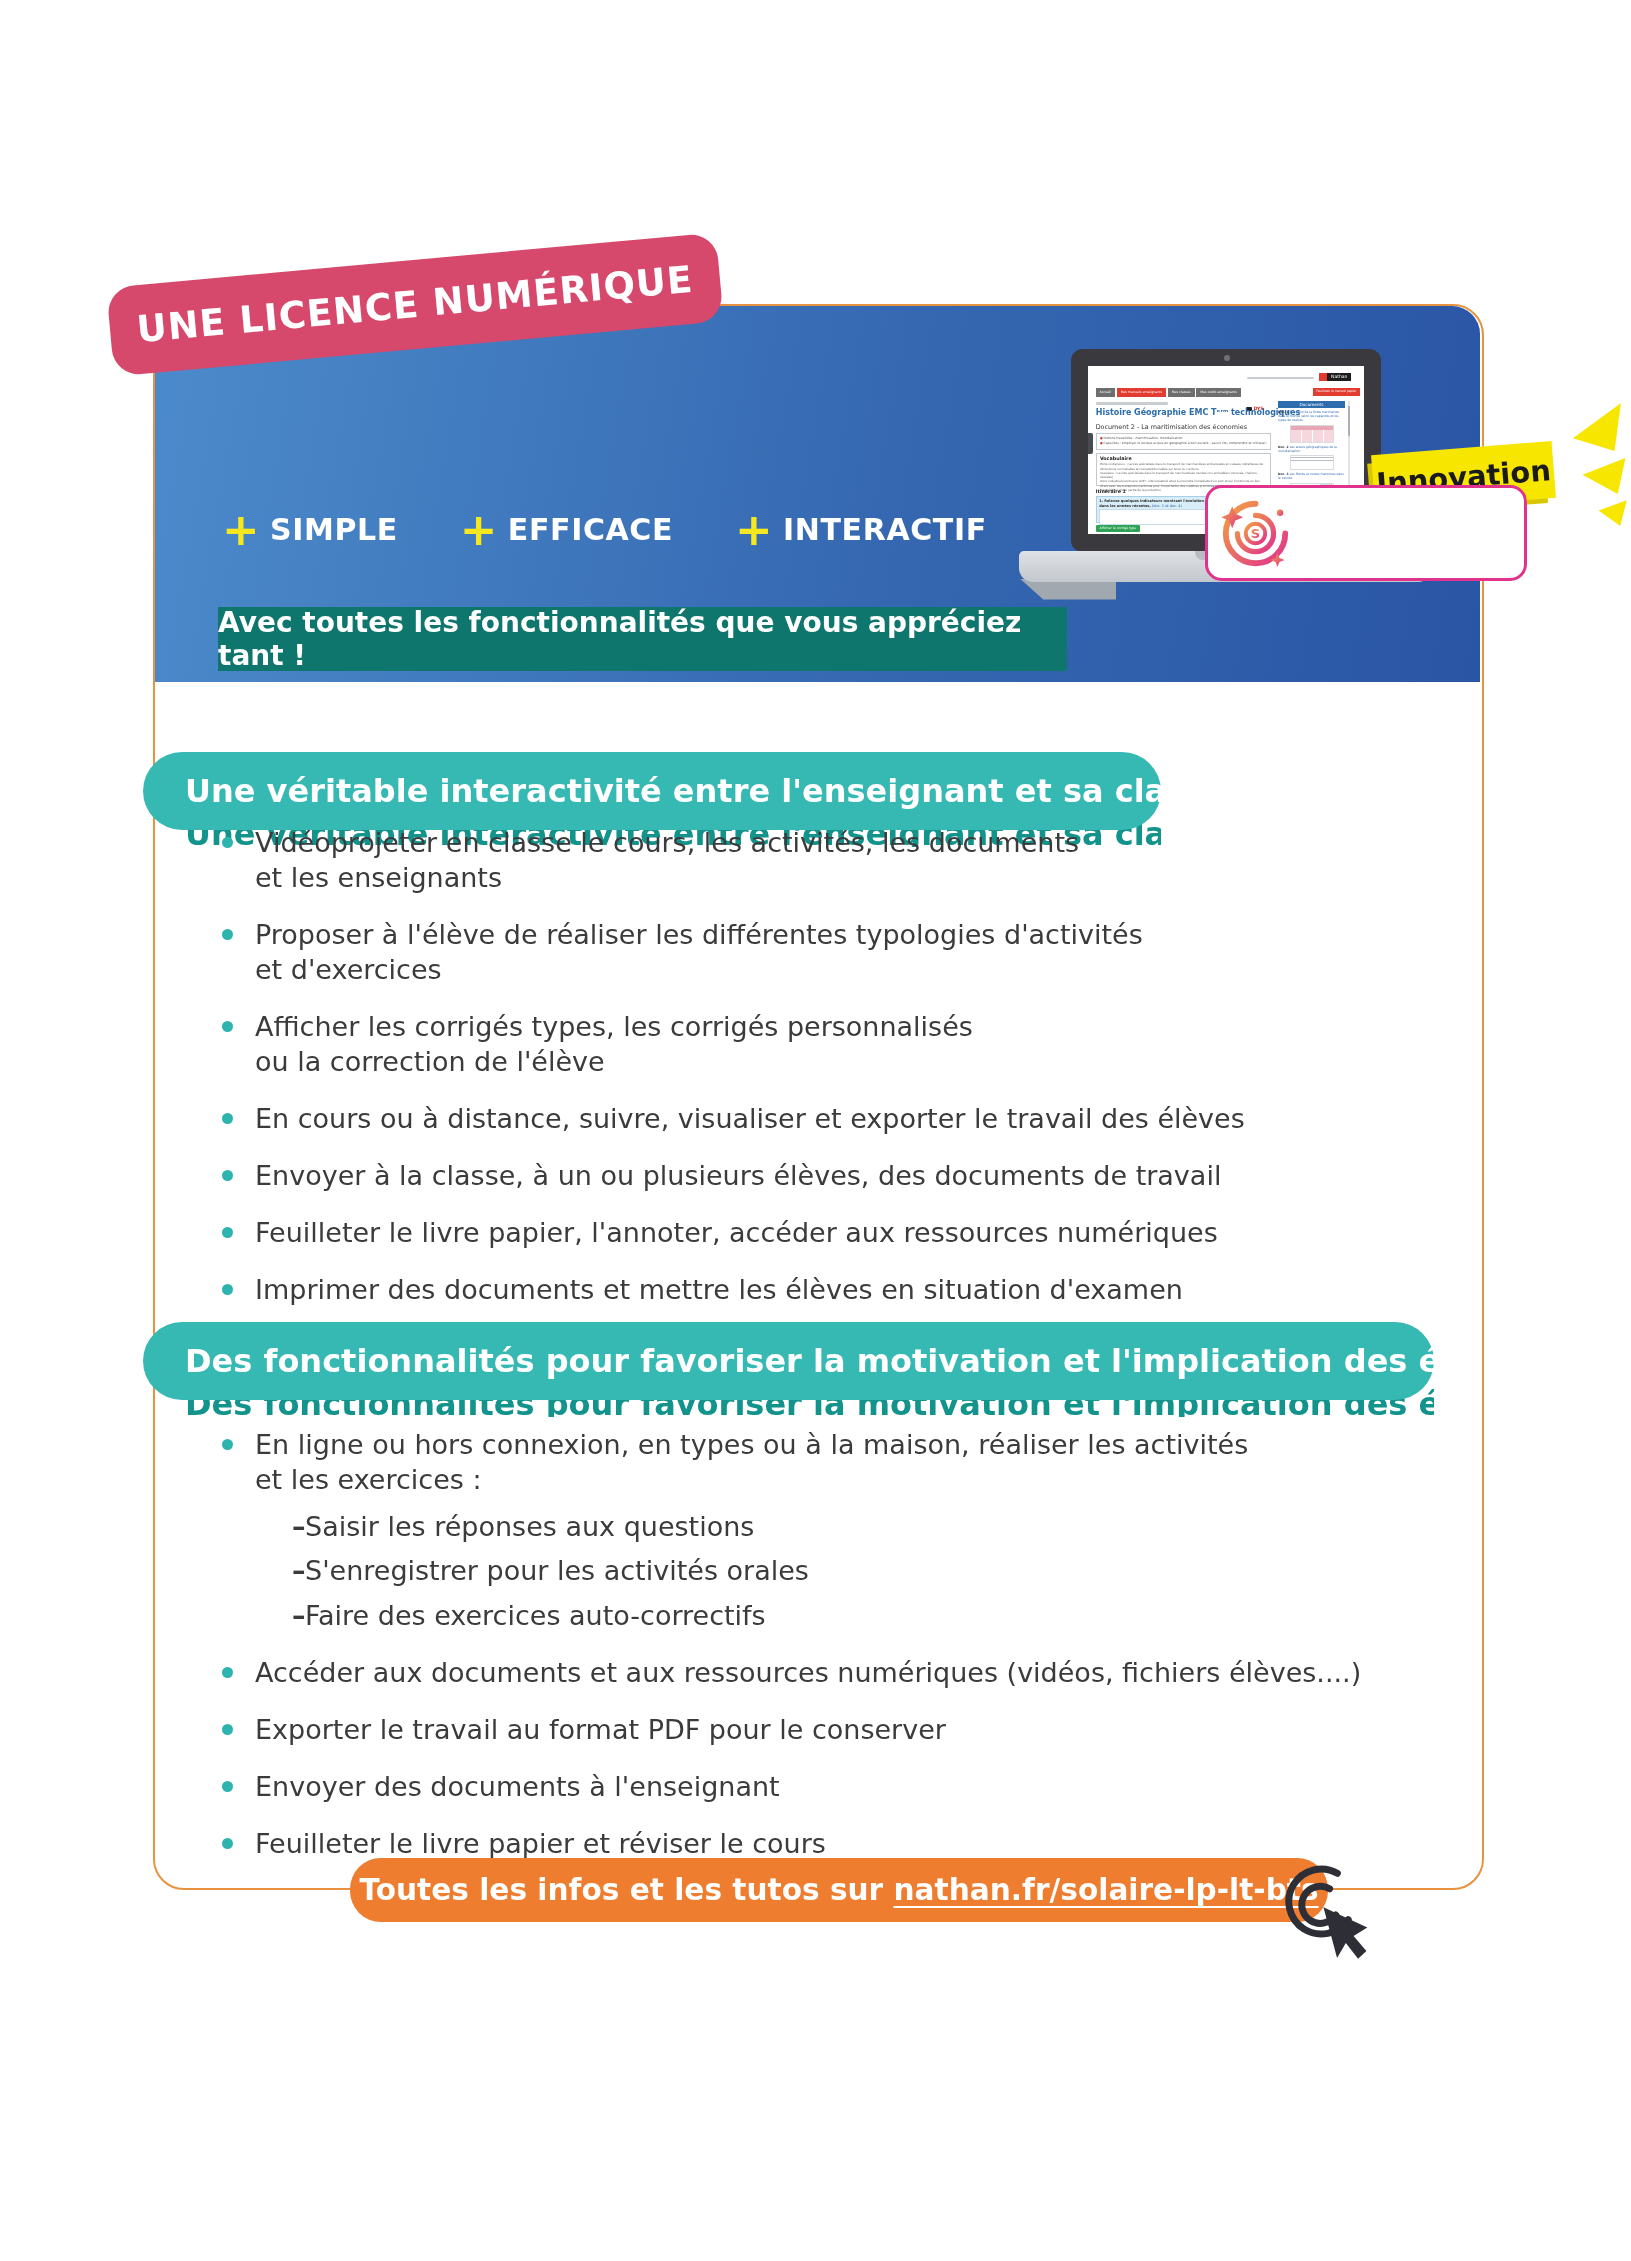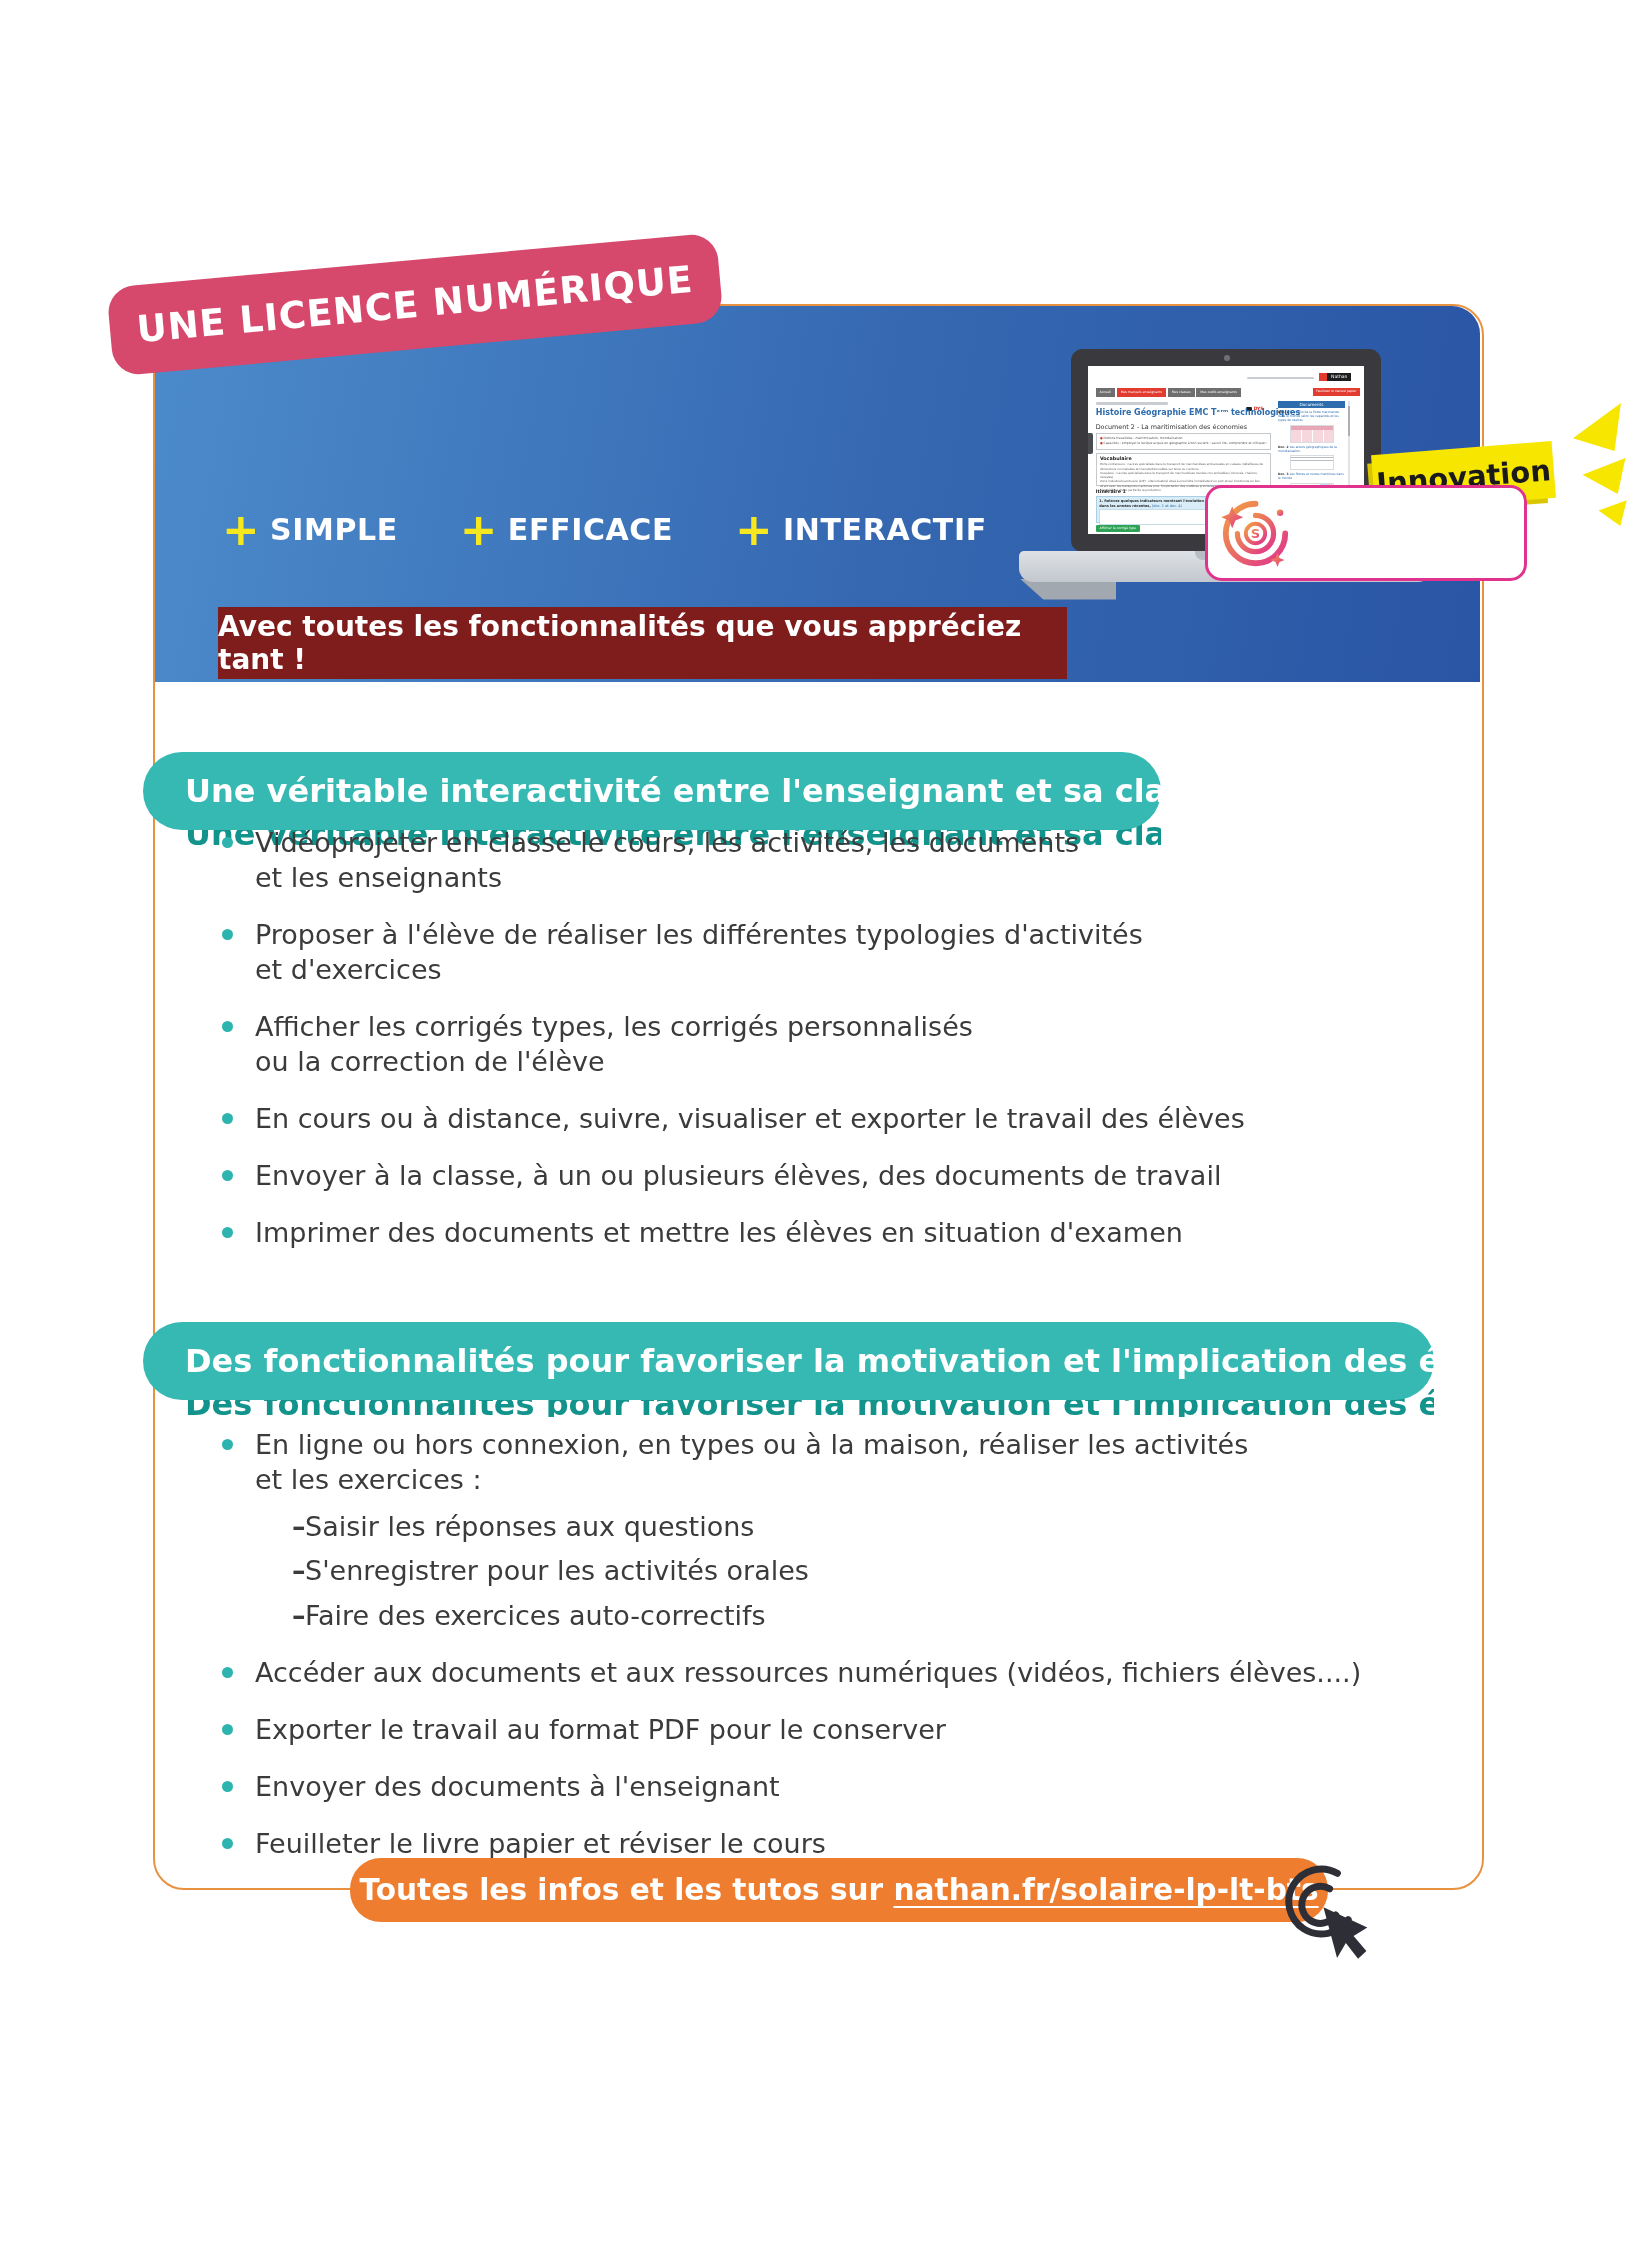--- a/index.html
+++ b/index.html
@@ -13,21 +13,21 @@
 
   
   #hero{left:155px;top:306px;width:1325px;height:376px;border-radius:28px 28px 0 0;
         background:linear-gradient(100deg,#4C8BCB 0%,#3568B1 55%,#2A55A5 100%);z-index:2;}
   #hero-lines{left:218px;top:391px;font-size:35px;font-weight:700;color:#ffffff;line-height:48px;z-index:3;}
   #hero-lines .accent{color:#F7E71E;}
   #plus-row{left:222px;top:507px;display:flex;align-items:center;gap:62px;z-index:3;}
   .plus-item{display:flex;align-items:center;}
   .plus-glyph{color:#F7E71E;font-size:45px;font-weight:900;margin-right:10.3px;line-height:45px;}
   .plus-label{color:#ffffff;font-size:30px;font-weight:700;letter-spacing:0.6px;}
-  #strip{left:218px;top:607px;width:849px;height:72px;background:#7f1d1d;z-index:3;
+  #strip{left:218px;top:607px;width:849px;height:64px;background:#0f766e;z-index:3;
          display:flex;align-items:center;justify-content:center;}
   #strip span{color:#ffffff;font-size:28px;font-weight:700;}
 
   
   #banner-top{left:109px;top:260px;width:612px;height:89px;background:#D6486C;border-radius:27px;
               transform:rotate(-5.2deg);z-index:6;display:flex;align-items:center;justify-content:center;}
   #banner-top span{color:#ffffff;font-size:37px;font-weight:800;letter-spacing:1px;white-space:nowrap;}
 
   
   #laptop{left:1019px;top:349px;width:413px;height:257px;z-index:3;}
@@ -286,20 +286,24 @@
       <div class="li">
         <span class="dot"></span>
         <div class="li-text"><span>En cours ou à distance, suivre, </span><span class="bold">visualiser</span><span> et exporter le </span><span class="bold">travail des élèves</span></div>
       </div>
       <div class="li">
         <span class="dot"></span>
         <div class="li-text"><span class="bold">Envoyer </span><span>à la classe, à un ou plusieurs élèves, </span><span class="bold">des documents</span><span> de travail</span></div>
       </div>
       <div class="li">
         <span class="dot"></span>
+        <div class="li-text"><span class="bold">Feuilleter le livre papier</span><span>, l'annoter, accéder aux ressources numériques</span></div>
+      </div>
+      <div class="li">
+        <span class="dot"></span>
         <div class="li-text"><span class="bold">Imprimer des documents</span><span> et mettre les </span><span class="bold">élèves en situation d'examen</span></div>
       </div>
     </div>
 
   <div class="abs pill-wrap" id="pill2">
     <div class="pill-echo">Des fonctionnalités pour favoriser la motivation et l'implication des élèves</div>
     <div class="pill">
         <span>Des fonctionnalités pour favoriser la motivation et l'implication des élèves</span>
       </div>
   </div>

